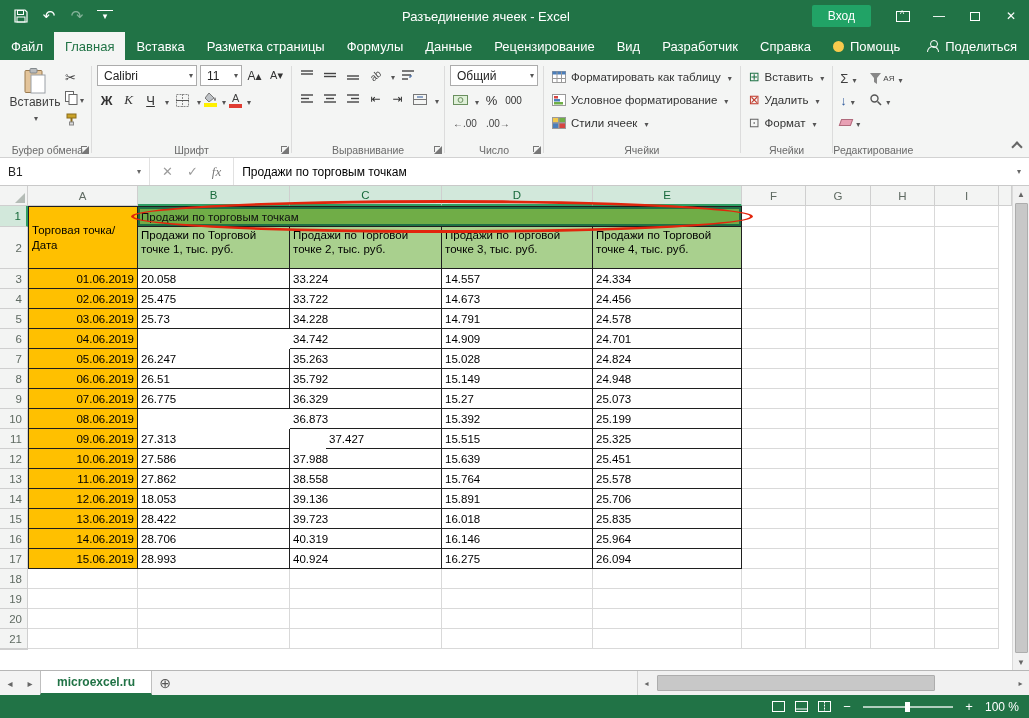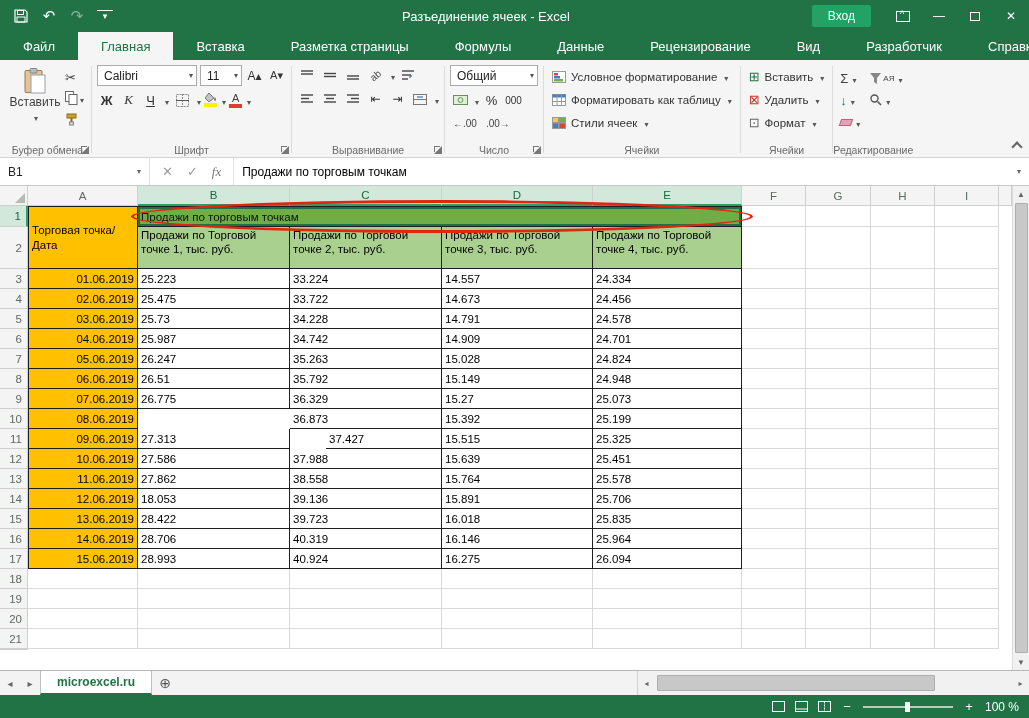--- a/index.html
+++ b/index.html
@@ -16,21 +16,21 @@
   .wtitle { flex:1; text-align:center; font-size:13px; white-space:nowrap; }
   .tb-right { display:flex; align-items:center; height:100%; }
   .signin { background:#21A366; color:#fff; font-size:12px; padding:4px 16px; margin-right:14px; border-radius:2px; }
   .winbtn { width:36px; height:32px; display:flex; align-items:center; justify-content:center; font-size:12px; color:#fff; }
   .rdo-box { width:14px; height:11px; border:1px solid #fff; position:relative; }
   .rdo-box::after { content:"^"; position:absolute; top:-3px; left:3px; font-size:9px; }
   .maxi { width:10px; height:9px; border:1px solid #fff; display:inline-block; }
 
   
   .tabrow { height:28px; background:#217346; display:flex; align-items:stretch; color:#fff; font-size:13px; flex:0 0 auto; }
-  .rtab { display:flex; align-items:center; padding:0 23px; white-space:nowrap; }
+  .rtab { display:flex; align-items:center; padding:0 11px; white-space:nowrap; }
   .rtab.active { background:#F4F5F4; color:#217346; }
   .bulb { width:11px; height:11px; border-radius:50%; background:#F7CB4D; margin-right:6px; display:inline-block; }
   .share-tab { margin-left:auto; display:flex; align-items:center; padding:0 16px; }
   .person-ico { width:12px; height:12px; margin-right:6px; position:relative; display:inline-block; }
   .person-ico::before { content:""; position:absolute; top:0; left:3px; width:6px; height:6px; border-radius:50%; border:1px solid #fff; }
   .person-ico::after { content:""; position:absolute; bottom:0; left:0; width:10px; height:5px; border:1px solid #fff; border-bottom:none; border-radius:6px 6px 0 0; }
 
   
   .ribbon { height:98px; background:#F4F5F4; border-bottom:1px solid #D2D2D2; display:flex; padding:2px 2px 0 4px; color:#3F3F3F; overflow:hidden; position:relative; flex:0 0 auto; }
   .group { position:relative; display:flex; flex-direction:column; padding:3px 5px 16px 5px; flex:0 0 auto; }
@@ -356,39 +356,39 @@
       <span class="glabel">Число</span>
       <span class="glauncher"></span>
     </div>
     <div class="gsep"></div>
 
     <div class="group">
       <div class="stylerow">
         <span>
             <svg width="14" height="12">
               <rect x="0.5" y="0.5" width="13" height="11" fill="#fff" stroke="#999"></rect>
-              <rect x="2" y="2" width="4" height="2.5" fill="#D64541"></rect>
-              <rect x="2" y="5" width="6" height="2.5" fill="#4A7EBB"></rect>
-              <rect x="2" y="8" width="9" height="2.5" fill="#6FAF46"></rect>
-            </svg>
-          </span>
-        <span>Условное форматирование</span>
-          <span class="dar"></span>
-      </div>
-      <div class="stylerow">
-        <span>
-            <svg width="14" height="12">
-              <rect x="0.5" y="0.5" width="13" height="11" fill="#fff" stroke="#999"></rect>
               <rect x="0.5" y="0.5" width="13" height="3" fill="#4A7EBB"></rect>
               <line x1="5" y1="0.5" x2="5" y2="11.5" stroke="#999"></line>
               <line x1="9.5" y1="0.5" x2="9.5" y2="11.5" stroke="#999"></line>
               <line x1="0.5" y1="7.5" x2="13.5" y2="7.5" stroke="#999"></line>
             </svg>
           </span>
         <span>Форматировать как таблицу</span>
+          <span class="dar"></span>
+      </div>
+      <div class="stylerow">
+        <span>
+            <svg width="14" height="12">
+              <rect x="0.5" y="0.5" width="13" height="11" fill="#fff" stroke="#999"></rect>
+              <rect x="2" y="2" width="4" height="2.5" fill="#D64541"></rect>
+              <rect x="2" y="5" width="6" height="2.5" fill="#4A7EBB"></rect>
+              <rect x="2" y="8" width="9" height="2.5" fill="#6FAF46"></rect>
+            </svg>
+          </span>
+        <span>Условное форматирование</span>
           <span class="dar"></span>
       </div>
       <div class="stylerow">
         <span>
             <svg width="14" height="12">
               <rect x="0.5" y="0.5" width="6" height="5" fill="#F2C94C" stroke="#999"></rect>
               <rect x="7" y="0.5" width="6.5" height="5" fill="#6FAF46" stroke="#999"></rect>
               <rect x="0.5" y="6" width="6" height="5.5" fill="#4A7EBB" stroke="#999"></rect>
               <rect x="7" y="6" width="6.5" height="5.5" fill="#D64541" stroke="#999"></rect>
             </svg>
@@ -512,21 +512,21 @@
         <div class="c" style="grid-area: 3 / 8;"></div>
         <div class="c" style="grid-area: 2 / 9;"></div>
         <div class="c" style="grid-area: 3 / 9;"></div>
         <div class="c" style="grid-area: 2 / 10;"></div>
         <div class="c" style="grid-area: 3 / 10;"></div>
         <div class="c h2" style="grid-area: 3 / 3;">Продажи по Торговой точке 1, тыс. руб.</div>
         <div class="c h2" style="grid-area: 3 / 4;">Продажи по Торговой точке 2, тыс. руб.</div>
         <div class="c h2" style="grid-area: 3 / 5;">Продажи по Торговой точке 3, тыс. руб.</div>
         <div class="c h2" style="grid-area: 3 / 6;">Продажи по Торговой точке 4, тыс. руб.</div>
         <div class="c date tl" style="grid-area: 4 / 2; padding-left: 27px;">01.06.2019</div>
-        <div class="c num" style="grid-area: 4 / 3;">25.223</div>
+        <div class="c num" style="grid-area: 4 / 3;">20.058</div>
         <div class="c num" style="grid-area: 4 / 4;">33.224</div>
         <div class="c num" style="grid-area: 4 / 5;">14.557</div>
         <div class="c num" style="grid-area: 4 / 6;">24.334</div>
         <div class="c" style="grid-area: 4 / 7;"></div>
         <div class="c" style="grid-area: 4 / 8;"></div>
         <div class="c" style="grid-area: 4 / 9;"></div>
         <div class="c" style="grid-area: 4 / 10;"></div>
         <div class="c date tl" style="grid-area: 5 / 2;">02.06.2019</div>
         <div class="c num" style="grid-area: 5 / 3;">25.475</div>
         <div class="c num" style="grid-area: 5 / 4;">33.722</div>
@@ -539,21 +539,20 @@
         <div class="c date tl" style="grid-area: 6 / 2;">03.06.2019</div>
         <div class="c num" style="grid-area: 6 / 3;">25.73</div>
         <div class="c num" style="grid-area: 6 / 4;">34.228</div>
         <div class="c num" style="grid-area: 6 / 5;">14.791</div>
         <div class="c num" style="grid-area: 6 / 6;">24.578</div>
         <div class="c" style="grid-area: 6 / 7;"></div>
         <div class="c" style="grid-area: 6 / 8;"></div>
         <div class="c" style="grid-area: 6 / 9;"></div>
         <div class="c" style="grid-area: 6 / 10;"></div>
         <div class="c date tl" style="grid-area: 7 / 2;">04.06.2019</div>
-        <div class="c num" style="grid-area: 7 / 3;">25.987</div>
         <div class="c num" style="grid-area: 7 / 4;">34.742</div>
         <div class="c num" style="grid-area: 7 / 5;">14.909</div>
         <div class="c num" style="grid-area: 7 / 6;">24.701</div>
         <div class="c" style="grid-area: 7 / 7;"></div>
         <div class="c" style="grid-area: 7 / 8;"></div>
         <div class="c" style="grid-area: 7 / 9;"></div>
         <div class="c" style="grid-area: 7 / 10;"></div>
         <div class="c date tl" style="grid-area: 8 / 2;">05.06.2019</div>
         <div class="c num" style="grid-area: 8 / 3;">26.247</div>
         <div class="c num" style="grid-area: 8 / 4;">35.263</div>

